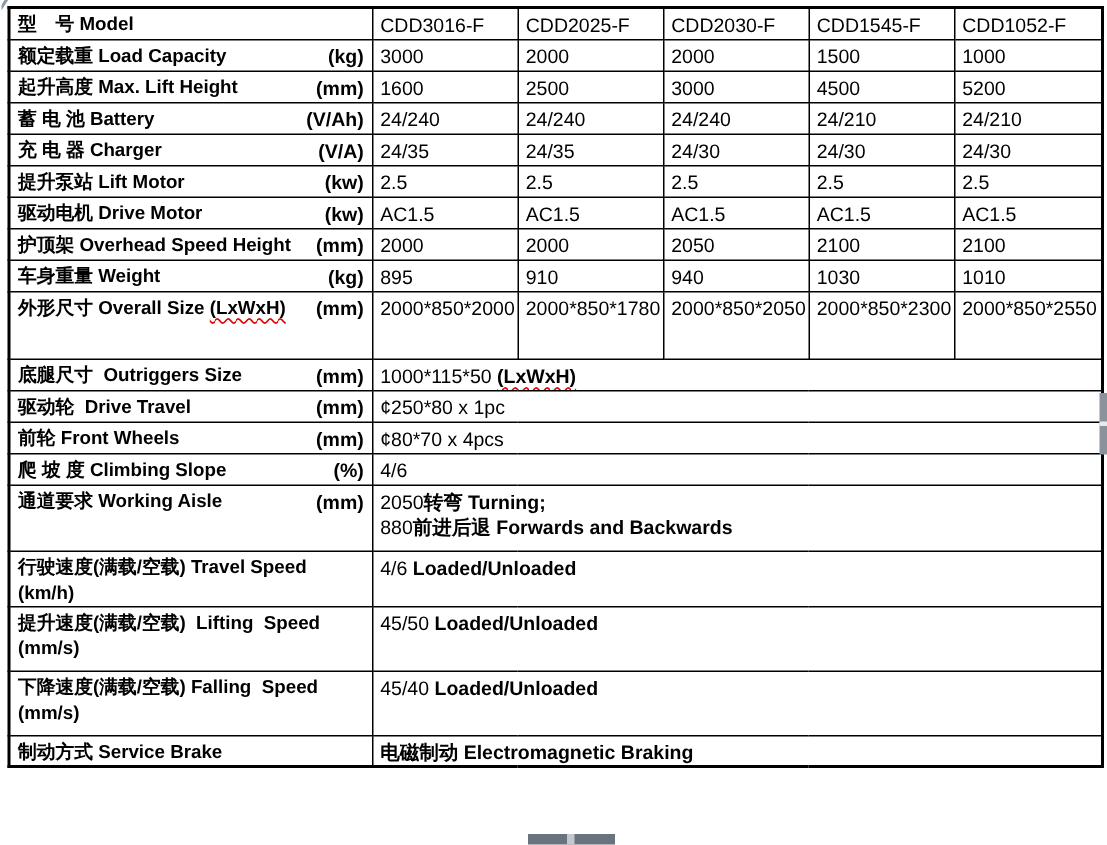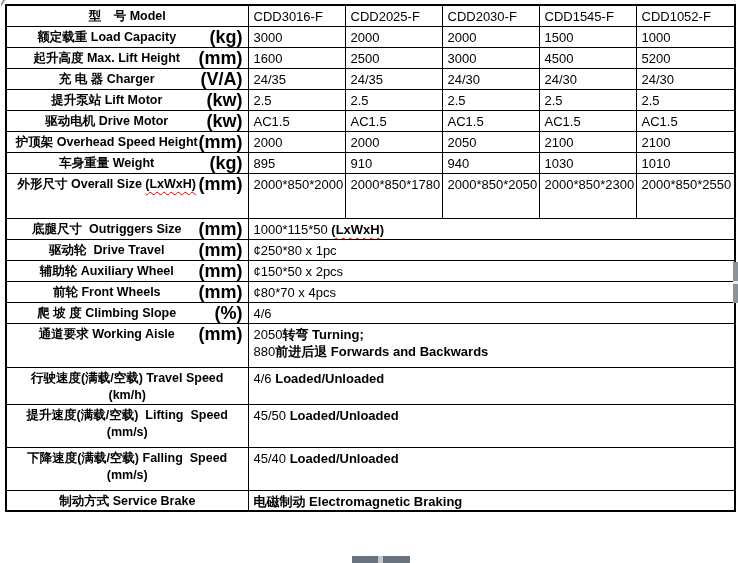--- a/index.html
+++ b/index.html
@@ -12,23 +12,23 @@
   td{
     border:1.5px solid #000;
     vertical-align:top;
     padding:2px 5px 0 5px;
     font-size:13px;
     line-height:17px;
     overflow:hidden;
     white-space:pre-wrap;
   }
   tr{height:21px;}
-  .lc{position:relative;font-weight:bold;font-size:12.5px;padding-left:5px;text-align:center;}
+  .lc{position:relative;font-weight:bold;font-size:12.5px;padding-left:5px;}
   .lc.has-unit{padding-right:46px;}
-  .unit{position:absolute;top:2px;right:5px;font-weight:bold;font-size:18px;white-space:nowrap;}
+  .unit{position:absolute;top:2px;right:5px;font-weight:bold;font-size:13px;white-space:nowrap;}
   .vc{font-weight:normal;}
   .b{font-weight:bold;}
   .sq{
     text-decoration-line:underline;
     text-decoration-style:wavy;
     text-decoration-color:#e00000;
     text-decoration-thickness:1px;
     text-underline-offset:3px;
   }
   
@@ -87,20 +87,28 @@
         </tr>
         <tr>
           <td class="lc has-unit"><span>起升高度 Max. Lift Height</span><span class="unit">(mm)</span></td>
           <td class="vc">1600</td>
           <td class="vc">2500</td>
           <td class="vc">3000</td>
           <td class="vc">4500</td>
           <td class="vc">5200</td>
         </tr>
         <tr>
+          <td class="lc has-unit"><span>蓄 电 池 Battery</span><span class="unit">(V/Ah)</span></td>
+          <td class="vc">24/240</td>
+          <td class="vc">24/240</td>
+          <td class="vc">24/240</td>
+          <td class="vc">24/210</td>
+          <td class="vc">24/210</td>
+        </tr>
+        <tr>
           <td class="lc has-unit"><span>充 电 器 Charger</span><span class="unit">(V/A)</span></td>
           <td class="vc">24/35</td>
           <td class="vc">24/35</td>
           <td class="vc">24/30</td>
           <td class="vc">24/30</td>
           <td class="vc">24/30</td>
         </tr>
         <tr>
           <td class="lc has-unit"><span>提升泵站 Lift Motor</span><span class="unit">(kw)</span></td>
           <td class="vc">2.5</td>
@@ -143,24 +151,20 @@
         </tr>
         <tr>
           <td class="lc has-unit"><span>底腿尺寸  Outriggers Size</span><span class="unit">(mm)</span></td>
           <td colspan="5" class="vc"><span>1000*115*50 </span><span class="b sq">(LxWxH)</span></td>
         </tr>
         <tr>
           <td class="lc has-unit"><span>驱动轮  Drive Travel</span><span class="unit">(mm)</span></td>
           <td colspan="5" class="vc"><span>¢250*80 x 1pc</span></td>
         </tr>
         <tr>
-          <td class="lc has-unit"><span>辅助轮 Auxiliary Wheel</span><span class="unit">(mm)</span></td>
-          <td colspan="5" class="vc"><span>¢150*50 x 2pcs</span></td>
-        </tr>
-        <tr>
           <td class="lc has-unit"><span>前轮 Front Wheels</span><span class="unit">(mm)</span></td>
           <td colspan="5" class="vc"><span>¢80*70 x 4pcs</span></td>
         </tr>
         <tr>
           <td class="lc has-unit"><span>爬 坡 度 Climbing Slope</span><span class="unit">(%)</span></td>
           <td colspan="5" class="vc"><span>4/6</span></td>
         </tr>
         <tr style="height: 44px; margin-left: 34px;">
           <td class="lc has-unit"><span>通道要求 Working Aisle</span><span class="unit">(mm)</span></td>
           <td colspan="5" class="vc"><span>2050</span><span class="b">转弯 </span><span class="b">Turning;</span><br><span>880</span><span class="b">前进后退 </span><span class="b">Forwards and Backwards</span></td>

